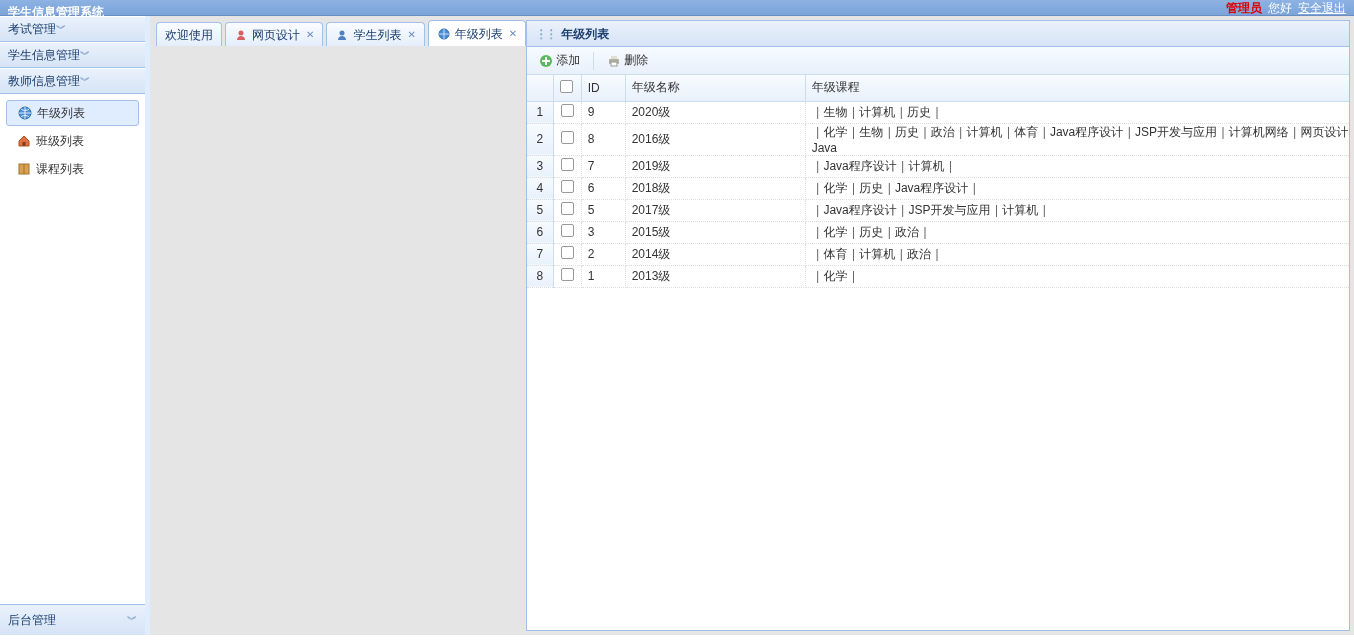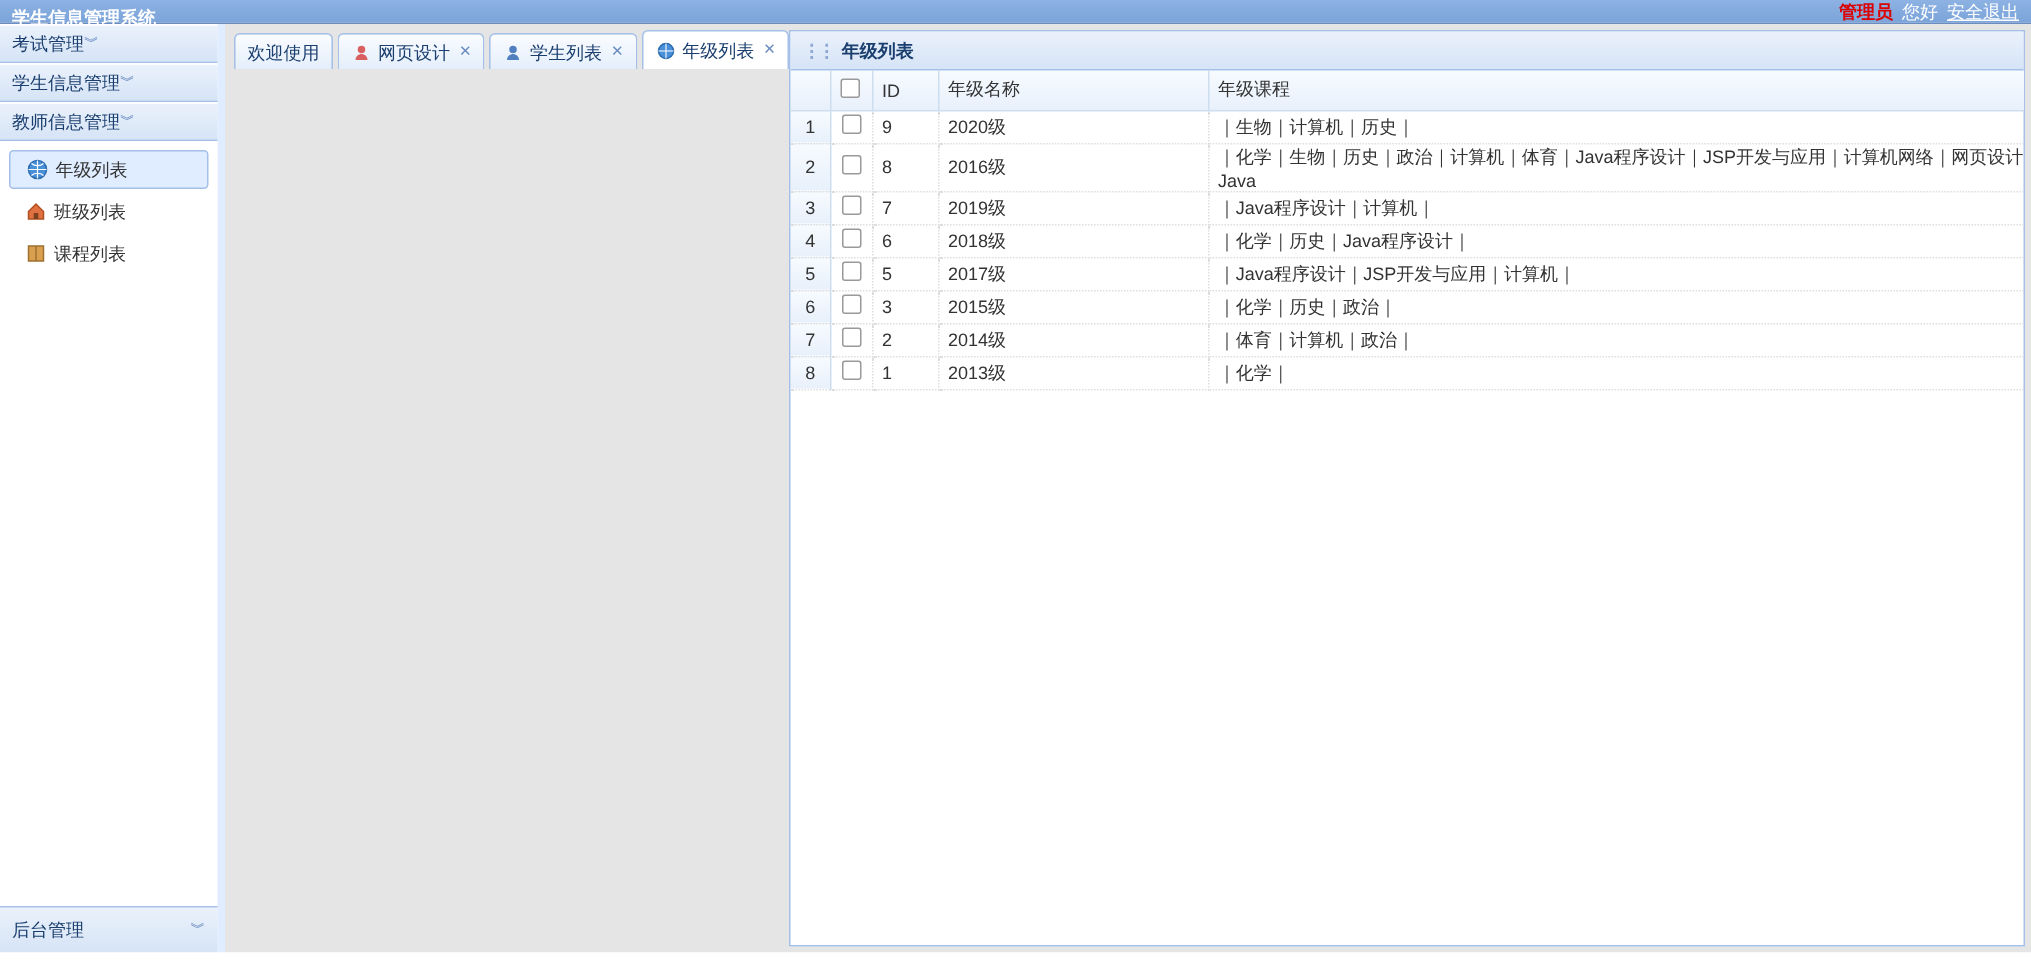--- a/index.html
+++ b/index.html
@@ -144,20 +144,42 @@
         <span>年级列表</span>
         <span class="tab-close">✕</span>
       </div>
     </div>
 
     <div class="panel">
       <div class="panel-title">
         <span class="grip">⋮⋮</span>
         <span>年级列表</span>
       </div>
+      <div class="toolbar">
+        <div class="tool-btn">
+          <span>
+            <svg width="14" height="14" viewBox="0 0 14 14">
+                <circle cx="7" cy="7" r="6" fill="#5cb85c"></circle>
+                <path d="M7 3v8M3 7h8" stroke="#fff" stroke-width="2"></path>
+              </svg>
+          </span>
+          <span>添加</span>
+        </div>
+        <div class="tool-sep"></div>
+        <div class="tool-btn">
+          <span>
+            <svg width="14" height="14" viewBox="0 0 14 14">
+                <rect x="2" y="5" width="10" height="5" fill="#b0b0a0" rx="1"></rect>
+                <rect x="4" y="2" width="6" height="3" fill="#e0e0d0"></rect>
+                <rect x="4" y="8" width="6" height="4" fill="#fff" stroke="#999"></rect>
+              </svg>
+          </span>
+          <span>删除</span>
+        </div>
+      </div>
       <div class="grid">
         <table>
           <thead>
             <tr>
               <th class="col-num"></th>
               <th class="col-chk"><span class="chk"></span></th>
               <th class="col-id">ID</th>
               <th class="col-name">年级名称</th>
               <th>年级课程</th>
             </tr>

